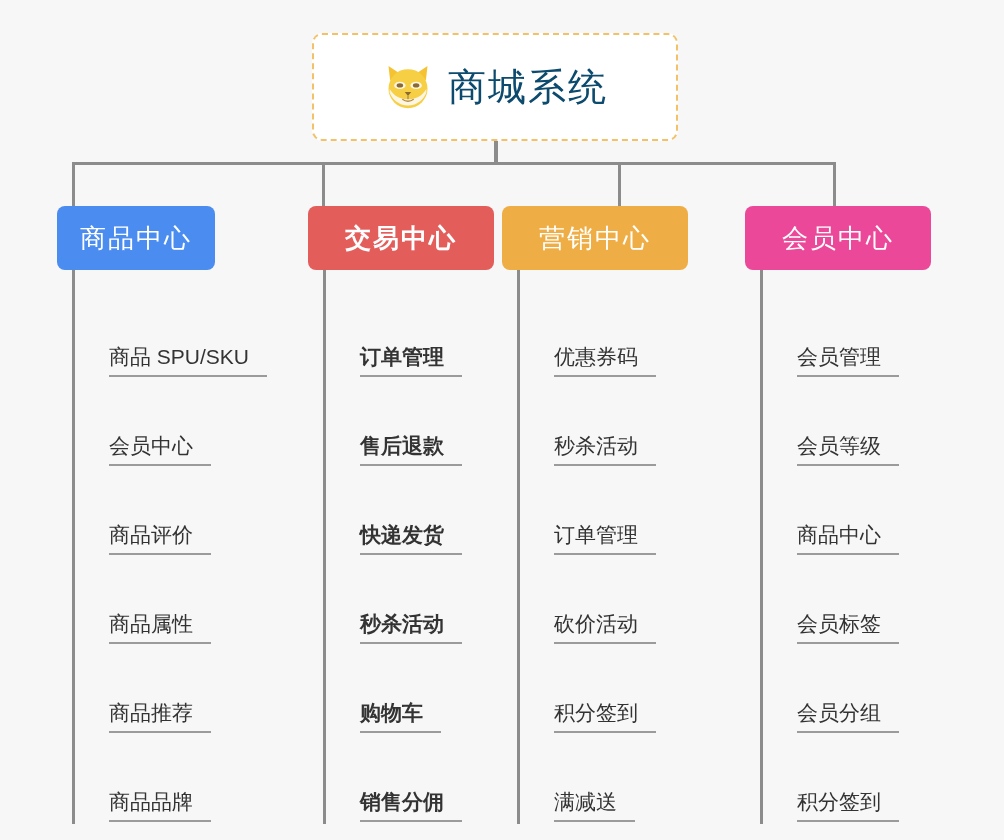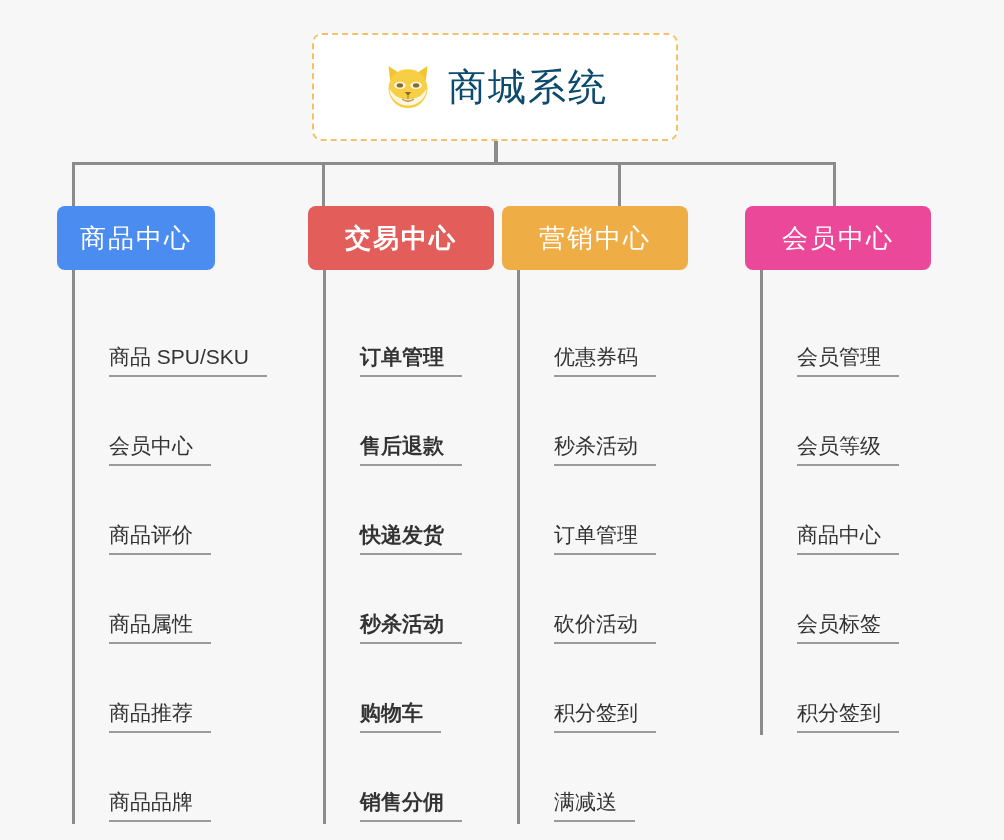--- a/index.html
+++ b/index.html
@@ -230,18 +230,21 @@
       <div class="leaf">
         <span class="leaf-label">会员等级</span>
       </div>
       <div class="leaf">
         <span class="leaf-label">商品中心</span>
       </div>
       <div class="leaf">
         <span class="leaf-label">会员标签</span>
       </div>
       <div class="leaf">
+        <span class="leaf-label">会员分组</span>
+      </div>
+      <div class="leaf">
         <span class="leaf-label">积分签到</span>
       </div>
     </div>
   </div>
 
 </div>
 
 </body></html>

